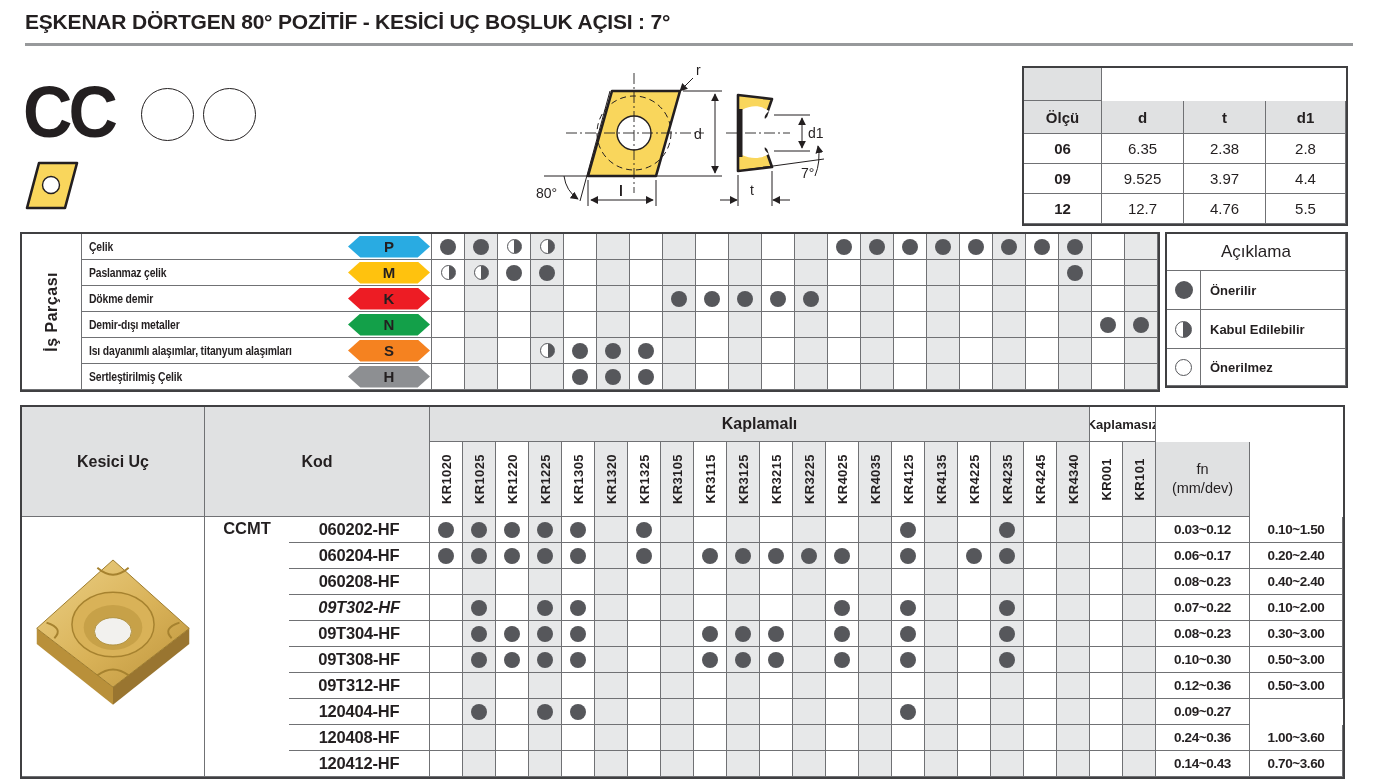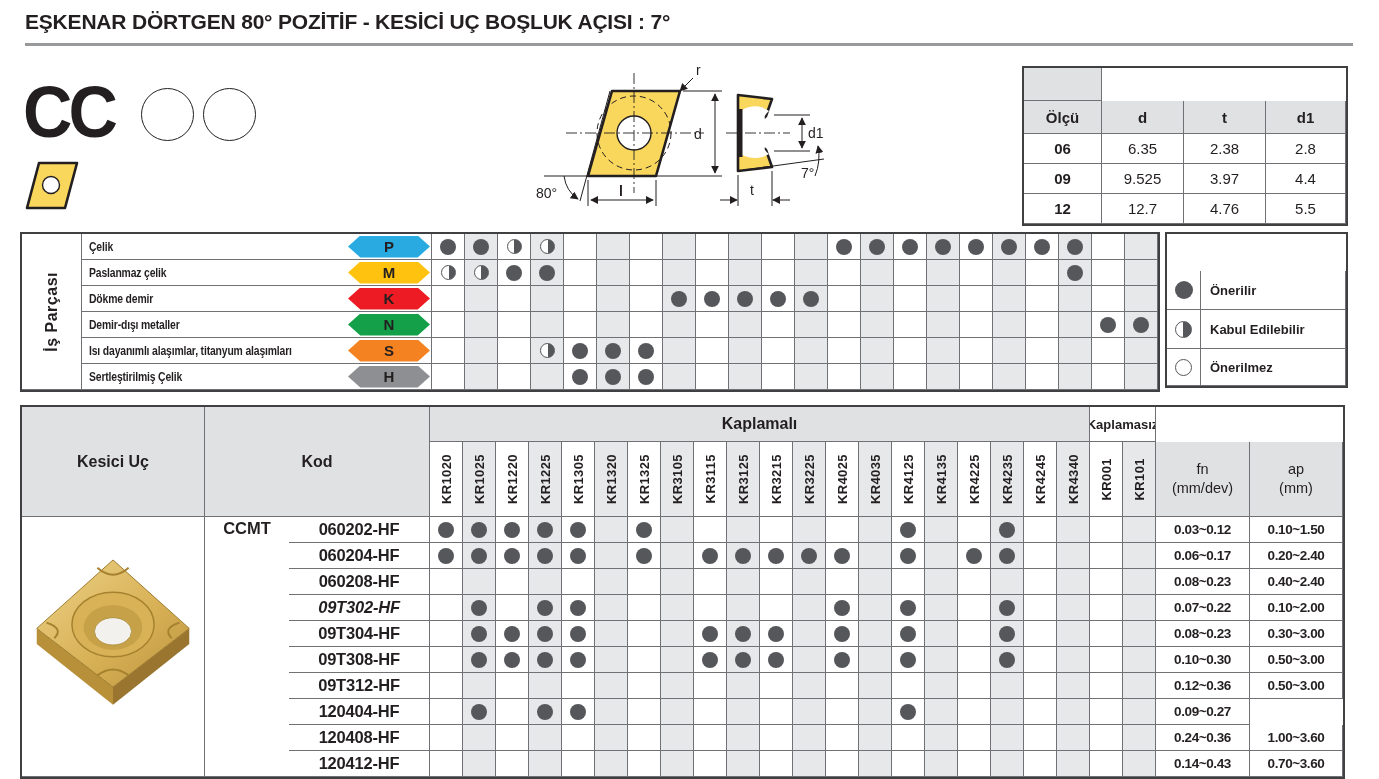--- a/index.html
+++ b/index.html
@@ -372,20 +372,21 @@
         <div class="gc" style="grid-area: 6 / 17 / span 1 / span 1;"></div>
         <div class="gc shade" style="grid-area: 6 / 18 / span 1 / span 1;"></div>
         <div class="gc" style="grid-area: 6 / 19 / span 1 / span 1;"></div>
         <div class="gc shade" style="grid-area: 6 / 20 / span 1 / span 1;"></div>
         <div class="gc" style="grid-area: 6 / 21 / span 1 / span 1;"></div>
         <div class="gc shade" style="grid-area: 6 / 22 / span 1 / span 1;"></div>
         <div class="gc" style="grid-area: 6 / 23 / span 1 / span 1;"></div>
         <div class="gc shade" style="grid-area: 6 / 24 / span 1 / span 1;"></div>
       </div>
     <div class="legend" id="legend">
+        <div class="gc lg-title" style="grid-area: 1 / 1 / span 1 / span 2;">Açıklama</div>
         <div class="gc" style="grid-area: 2 / 1 / span 1 / span 1;">
           <div class="dot lg full"></div>
         </div>
         <div class="gc lg-lb" style="grid-area: 2 / 2 / span 1 / span 1;">Önerilir</div>
         <div class="gc" style="grid-area: 3 / 1 / span 1 / span 1;">
           <div class="dot lg half"></div>
         </div>
         <div class="gc lg-lb" style="grid-area: 3 / 2 / span 1 / span 1;">Kabul Edilebilir</div>
         <div class="gc" style="grid-area: 4 / 1 / span 1 / span 1;">
           <div class="dot lg empty"></div>
@@ -482,24 +483,20 @@
       </div>
       <div class="gc grhead" style="grid-area: 2 / 24 / span 1 / span 1;">
         <div class="vlabel">KR001</div>
       </div>
       <div class="gc grhead shade" style="grid-area: 2 / 25 / span 1 / span 1;">
         <div class="vlabel">KR101</div>
       </div>
       <div class="gc fnhead" style="grid-area: 2 / 26 / span 1 / span 1;">
         <div>fn</div>
         <div>(mm/dev)</div>
-      </div>
-      <div class="gc fnhead" style="grid-area: 2 / 27 / span 1 / span 1;">
-        <div>ap</div>
-        <div>(mm)</div>
       </div>
       <div class="gc ccmt" style="grid-area: 3 / 2 / span 10 / span 1;">CCMT</div>
       <div class="gc codecell" style="grid-area: 3 / 3 / span 1 / span 1;">060202-HF</div>
       <div class="gc" style="grid-area: 3 / 4 / span 1 / span 1;">
         <div class="dot"></div>
       </div>
       <div class="gc shade" style="grid-area: 3 / 5 / span 1 / span 1;">
         <div class="dot"></div>
       </div>
       <div class="gc" style="grid-area: 3 / 6 / span 1 / span 1;">

